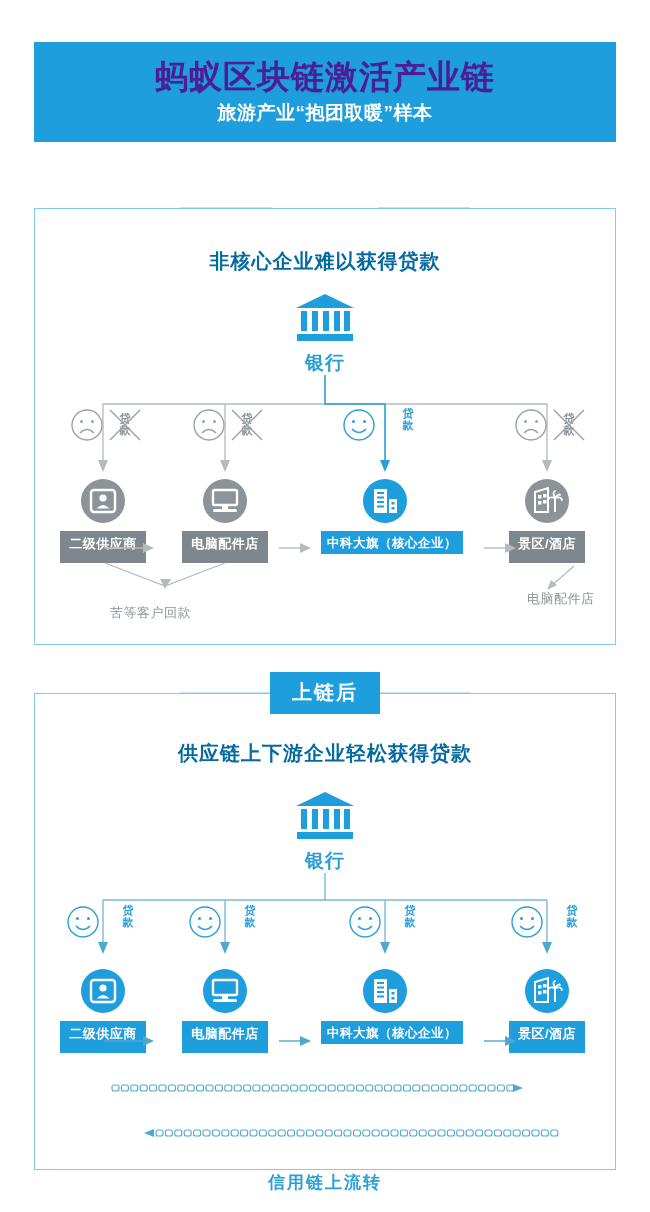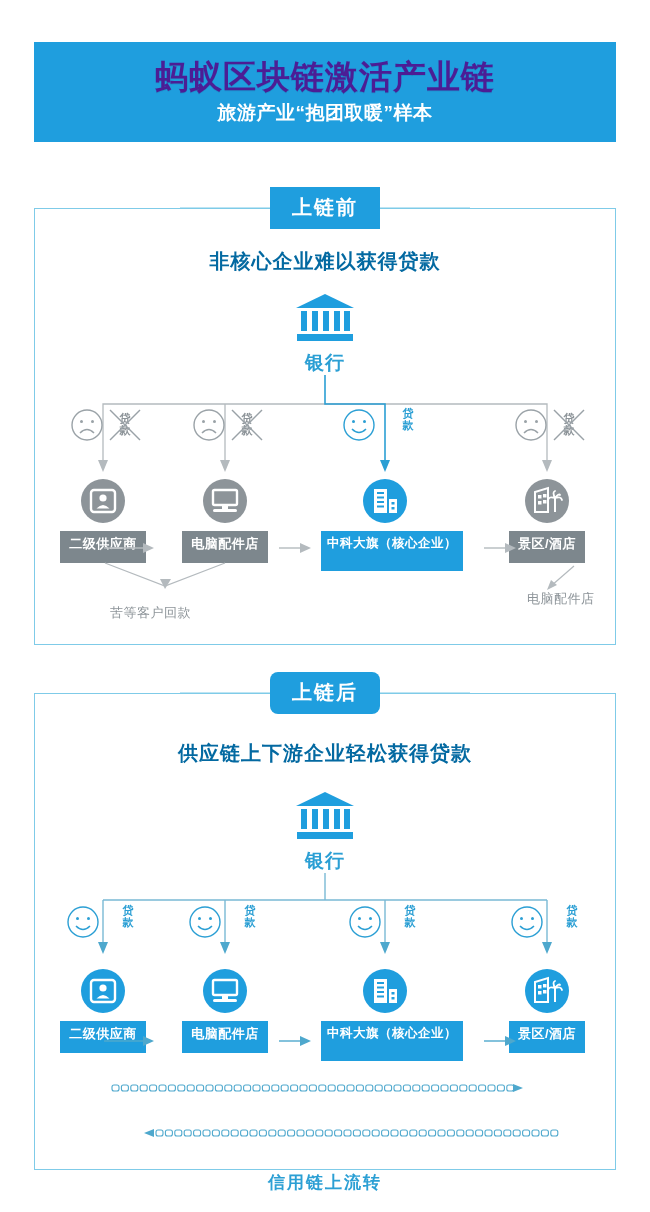--- a/index.html
+++ b/index.html
@@ -38,21 +38,21 @@
   #section-after  { top: 693px; height: 477px; }
 
   .sect-badge {
     position: absolute; left: 50%; transform: translateX(-50%);
     background: #1f9ede; color: #fff;
     font-size: 20px; font-weight: bold; letter-spacing: 2px;
     padding: 7px 22px 8px;
     z-index: 5;
   }
   #badge-before { top: 187px; }
-  #badge-after  { top: 672px; border-radius: 8px; }
+  #badge-after  { top: 672px; }
 
   .sect-title {
     position: absolute; left: 0; width: 100%;
     text-align: center; color: #0369a1;
     font-size: 20px; font-weight: bold; letter-spacing: 1px;
   }
   #title-before { top: 248px; }
   #title-after  { top: 740px; }
 
   
@@ -79,21 +79,21 @@
   
   .entity { position: absolute; width: 128px; text-align: center; }
   .ent-icon { display: flex; justify-content: center; }
   .ent-label {
     display: inline-block; margin-top: 7px;
     font-size: 13px; font-weight: bold; color: #ffffff;
     padding: 4px 9px 10px; white-space: nowrap; letter-spacing: .5px;
   }
   .ent-label.gray { background: #7d878d; }
   .ent-label.blue { background: #1f9ede; }
-  .ent-label.wide { padding: 4px 6px 19px; font-size: 12.5px; }
+  .ent-label.wide { padding: 4px 6px 2px; font-size: 12.5px; }
 
   
   .note { position: absolute; color: #8d9499; font-size: 13px; letter-spacing: .5px; white-space: nowrap; }
   .note.blue { color: #2b9fd4; font-size: 17px; font-weight: bold; letter-spacing: 2px; }
 </style>
 </head>
 <body>
 
 <div class="page">
 
@@ -104,21 +104,20 @@
 
   <div class="section" id="section-before"></div>
 
   <svg class="overlay">
     <line x1="180" y1="208" x2="272" y2="208" stroke="#7fcbe8" stroke-width="1.2"></line>
     <line x1="378" y1="208" x2="470" y2="208" stroke="#7fcbe8" stroke-width="1.2"></line>
     <line x1="180" y1="693" x2="272" y2="693" stroke="#7fcbe8" stroke-width="1.2"></line>
     <line x1="378" y1="693" x2="470" y2="693" stroke="#7fcbe8" stroke-width="1.2"></line>
   </svg>
 
-  <div class="sect-badge" id="badge-before">上链前</div>
   <div class="sect-title" id="title-before">非核心企业难以获得贷款</div>
 
   <div class="bank" id="bank-before">
     <svg width="62" height="52" viewBox="0 0 62 52">
       <polygon points="31,2 60,16 2,16" fill="#1f9ede"></polygon>
       <rect x="7" y="19" width="6" height="20" fill="#1f9ede"></rect>
       <rect x="18" y="19" width="6" height="20" fill="#1f9ede"></rect>
       <rect x="29" y="19" width="6" height="20" fill="#1f9ede"></rect>
       <rect x="40" y="19" width="6" height="20" fill="#1f9ede"></rect>
       <rect x="50" y="19" width="6" height="20" fill="#1f9ede"></rect>

